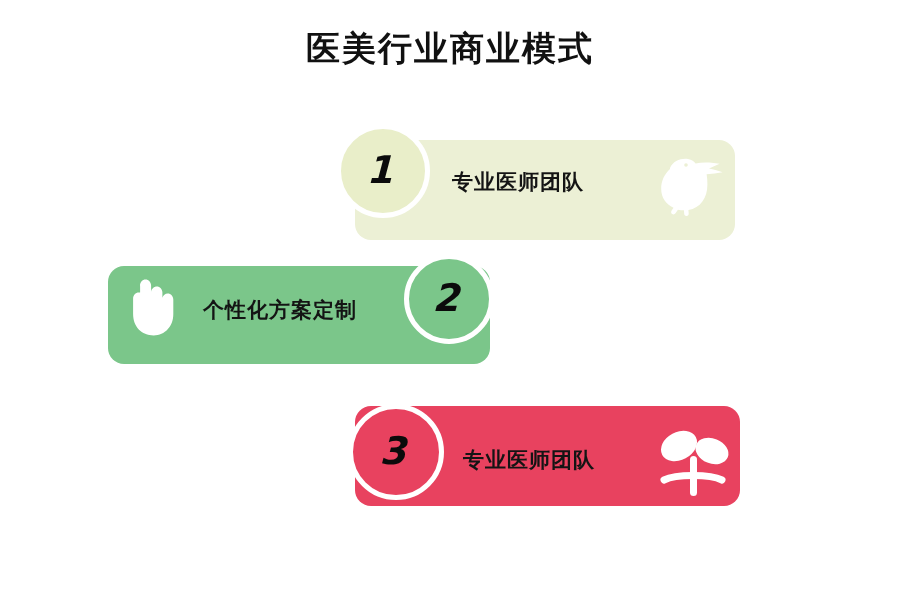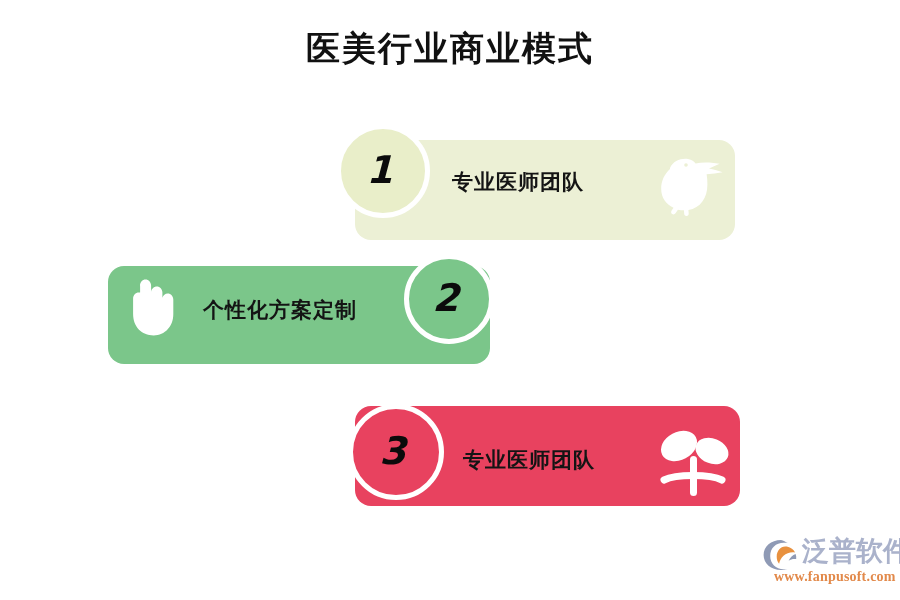--- a/index.html
+++ b/index.html
@@ -199,25 +199,14 @@
       </svg>
     </div>
 
     <div class="num-circle" style="background: rgb(232, 66, 95); border-color: rgb(255, 255, 255);">
       <span class="num">3</span>
     </div>
 
     <div class="bar-label">专业医师团队</div>
   </div>
 
-  <div class="logo">
-    <div class="logo-mark">
-      <svg viewBox="0 0 38 32" width="38" height="32" aria-hidden="true">
-        <path fill="#8f9ab5" d="M19 1C9 1 1.6 7.4 1.6 16S9 31 19 31c2.4 0 4.7-.4 6.7-1.1-1.3.2-2.6.3-3.9.3-8 0-13.6-5.4-13.6-13.2S13.8 3.8 21.8 3.8c1.3 0 2.6.1 3.9.3C23.7 3.4 21.4 1 19 1z"></path>
-        <path fill="#e8913f" d="M23.2 7.6c4.4 0 8.1 2.4 9.8 5.8-4.4-.6-8.4.6-11.5 3.4-2.4 2.2-3.8 5-4.4 8-1.5-1.8-2.4-4.2-2.4-7 0-5.8 3.7-10.2 8.5-10.2z"></path>
-        <path fill="#8f9ab5" d="M33.6 15.1c.6 1.6.8 3.3.6 5-2.8-.4-5.4.2-7.6 1.6 1.6-3.2 4-5.4 7-6.6z"></path>
-      </svg>
-    </div>
-    <div class="logo-name" style="color: rgb(170, 178, 203);">泛普软件</div>
-    <div class="logo-url" style="color: rgb(226, 137, 74);">www.fanpusoft.com</div>
-  </div>
 
 </div>
 
 </body></html>

